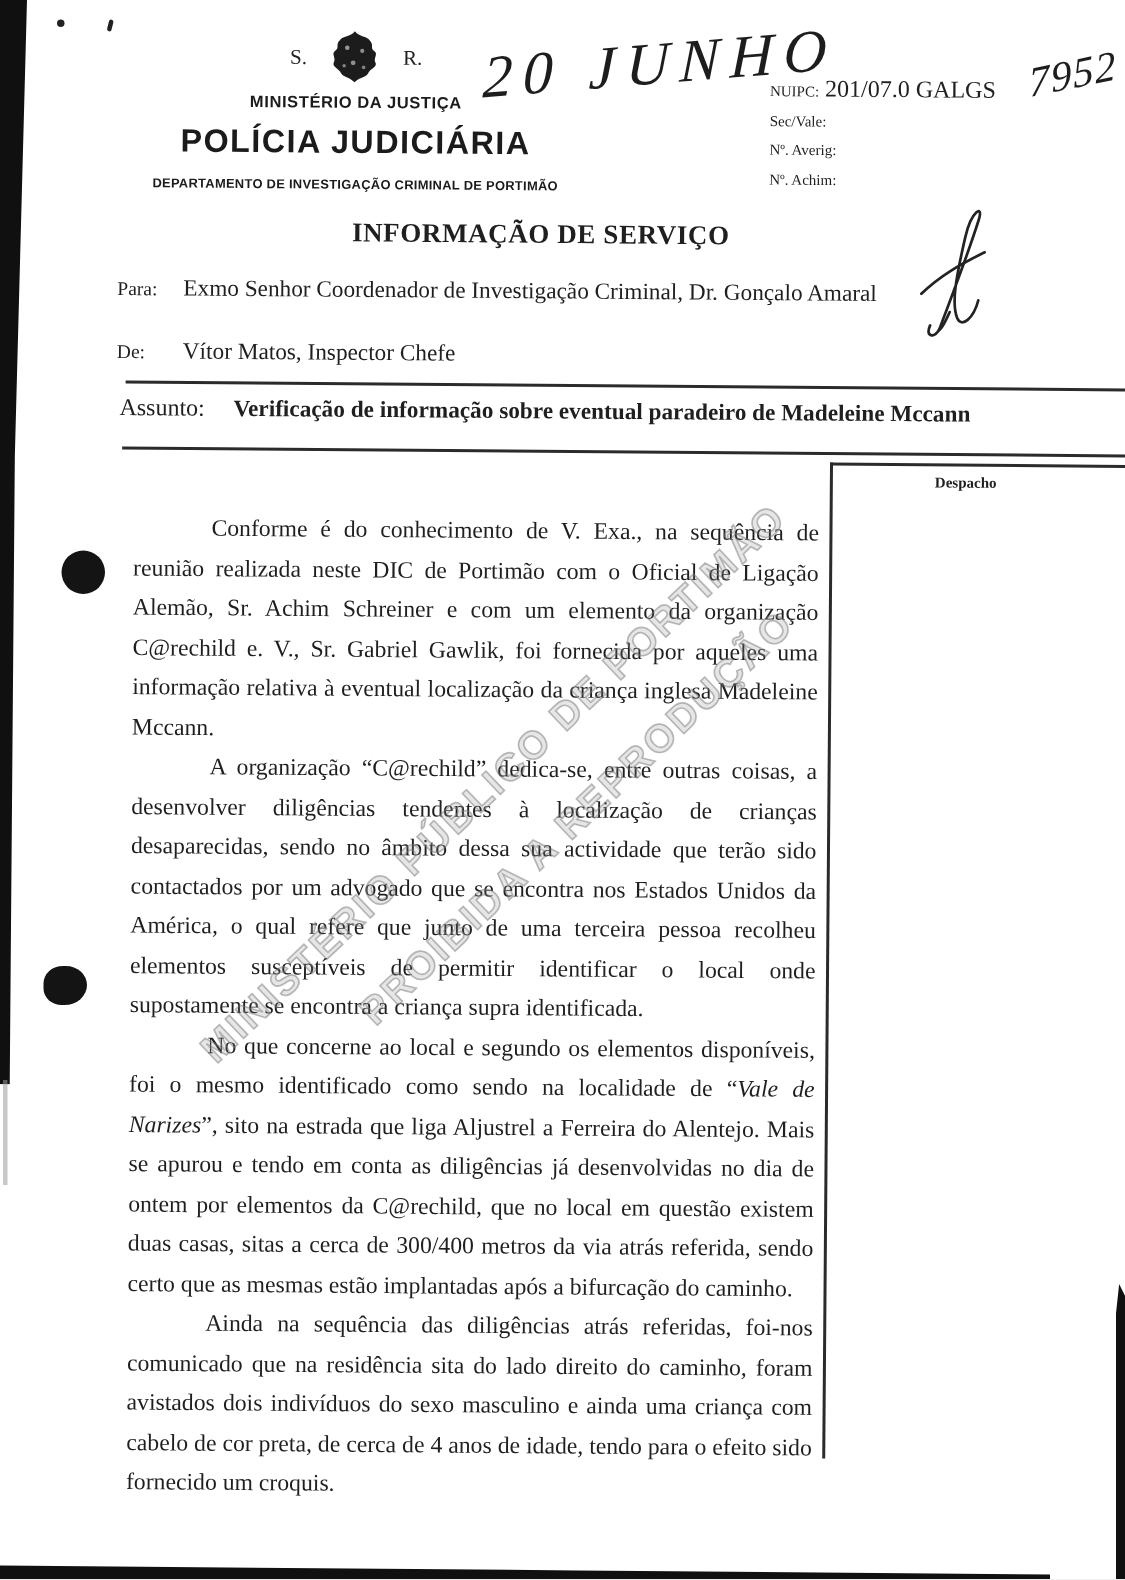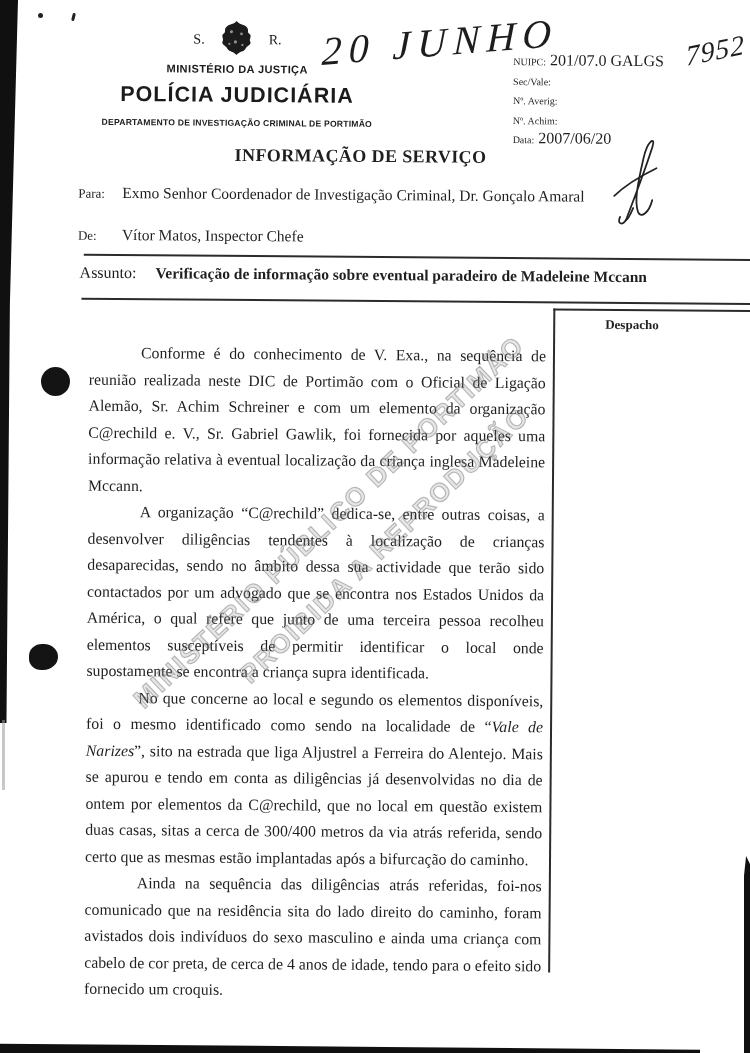--- a/index.html
+++ b/index.html
@@ -56,21 +56,21 @@
   .rule{position:absolute;height:2px;background:#2b2b2b;}
   .rule-1{left:82px;top:256px;width:668px;}
   .rule-2{left:80px;top:300px;width:670px;}
   .row-assunto{left:78px;top:266px;}
   .row-assunto .field-label{width:66px;font-size:16px;}
   .assunto-value{font-size:15.5px;font-weight:700;margin-left:10px;}
 
   
   .despacho-hline{position:absolute;left:552px;top:307px;width:198px;height:2px;background:#2b2b2b;}
   .despacho-vline{position:absolute;left:552px;top:307px;width:2px;height:664px;background:#2b2b2b;}
-  .despacho-label{position:absolute;left:604px;top:315px;font-weight:700;font-size:13px;}
+  .despacho-label{position:absolute;left:622px;top:315px;font-weight:700;font-size:10px;}
 
   
   .body-text{position:absolute;left:88px;top:342px;width:457px;
     font-size:15.8px;line-height:26.5px;text-align:justify;}
   .body-text p{margin:0;text-indent:52px;}
 
   
   .watermark{position:absolute;font-family:"Liberation Sans","DejaVu Sans",sans-serif;
     font-weight:700;font-size:26px;letter-spacing:2px;white-space:nowrap;
     color:rgba(128,128,128,0.20);-webkit-text-stroke:1.1px rgba(120,120,120,0.50);
@@ -126,24 +126,20 @@
       </div>
       <div>
         <span class="lbl">Sec/Vale:</span>
       </div>
       <div>
         <span class="lbl">Nº. Averig:</span>
       </div>
       <div>
         <span class="lbl">Nº. Achim:</span>
       </div>
-      <div>
-        <span class="lbl">Data:</span>
-        <span class="val">2007/06/20</span>
-      </div>
     </div>
 
     <div class="doc-title">INFORMAÇÃO DE SERVIÇO</div>
 
     <span class="signature">
       <svg width="70" height="95" viewBox="0 0 70 95">
         <g fill="none" stroke="#232323" stroke-width="1.8" stroke-linecap="round">
           <path d="M26 90 C34 68 44 42 52 16 C55 6 47 10 43 28 C37 55 34 72 38 82 C41 89 49 82 52 70"></path>
           <path d="M14 66 C26 54 40 46 56 38"></path>
           <path d="M26 90 C22 96 17 94 20 87"></path>

